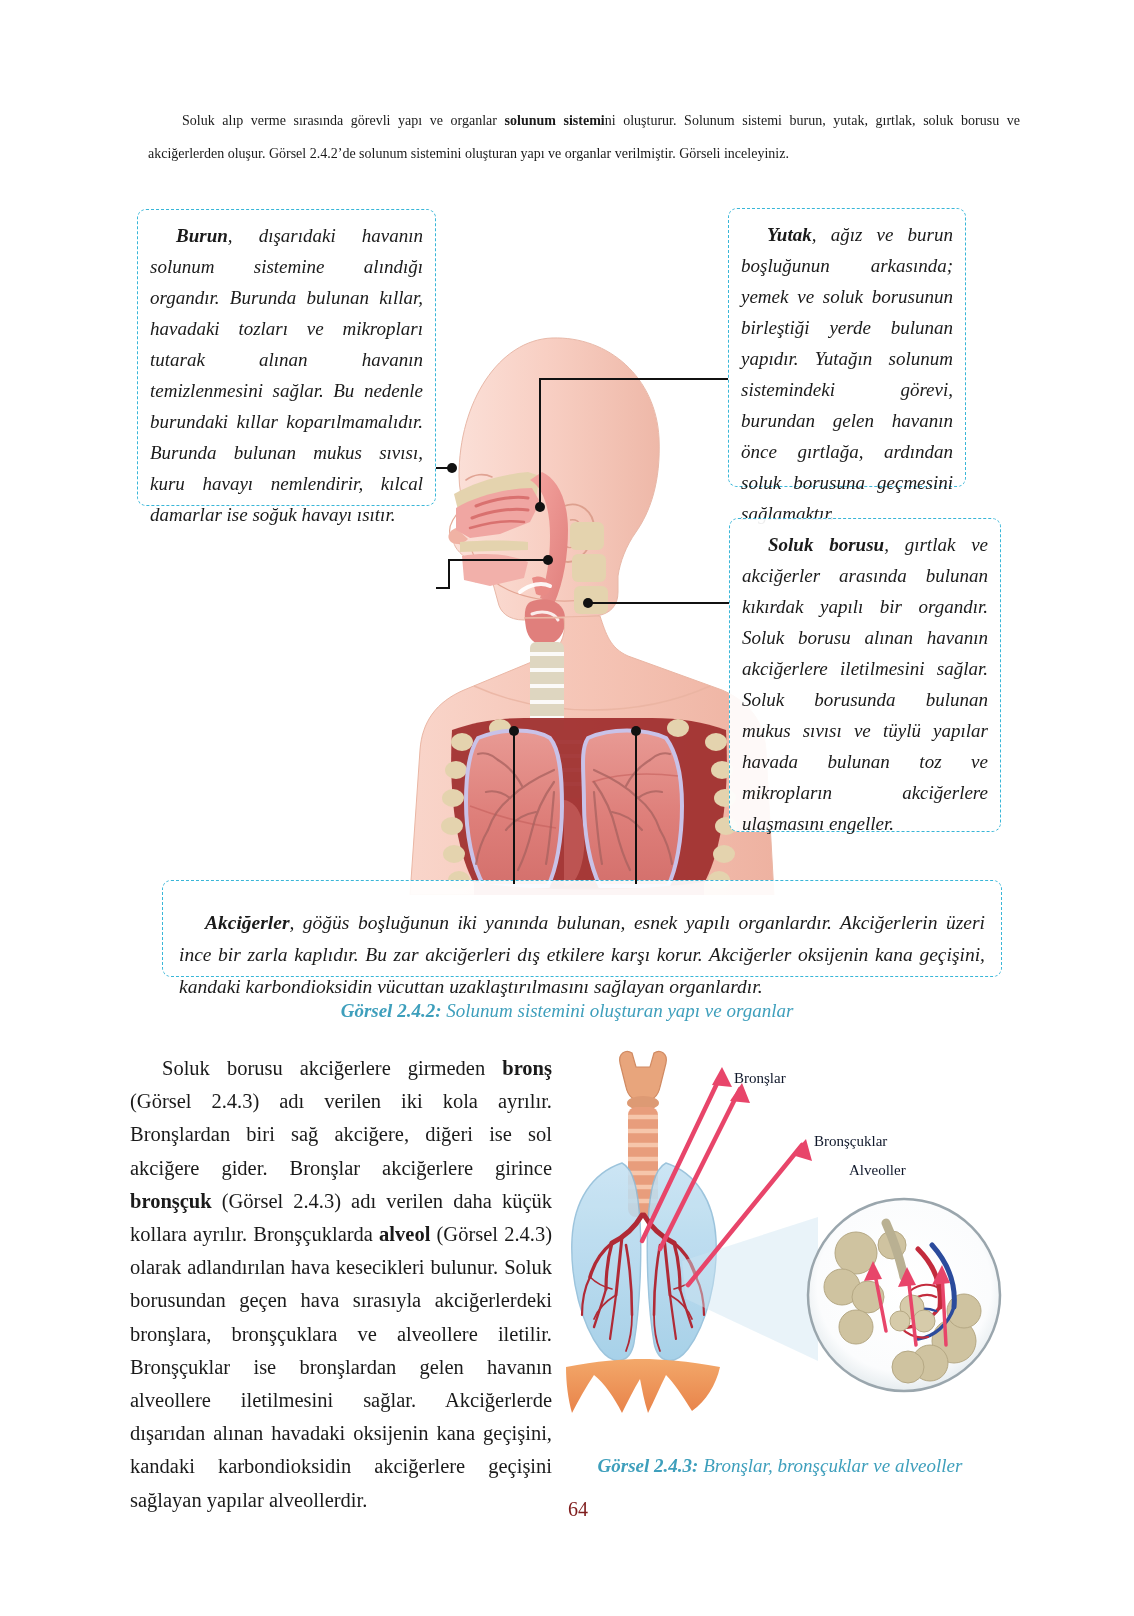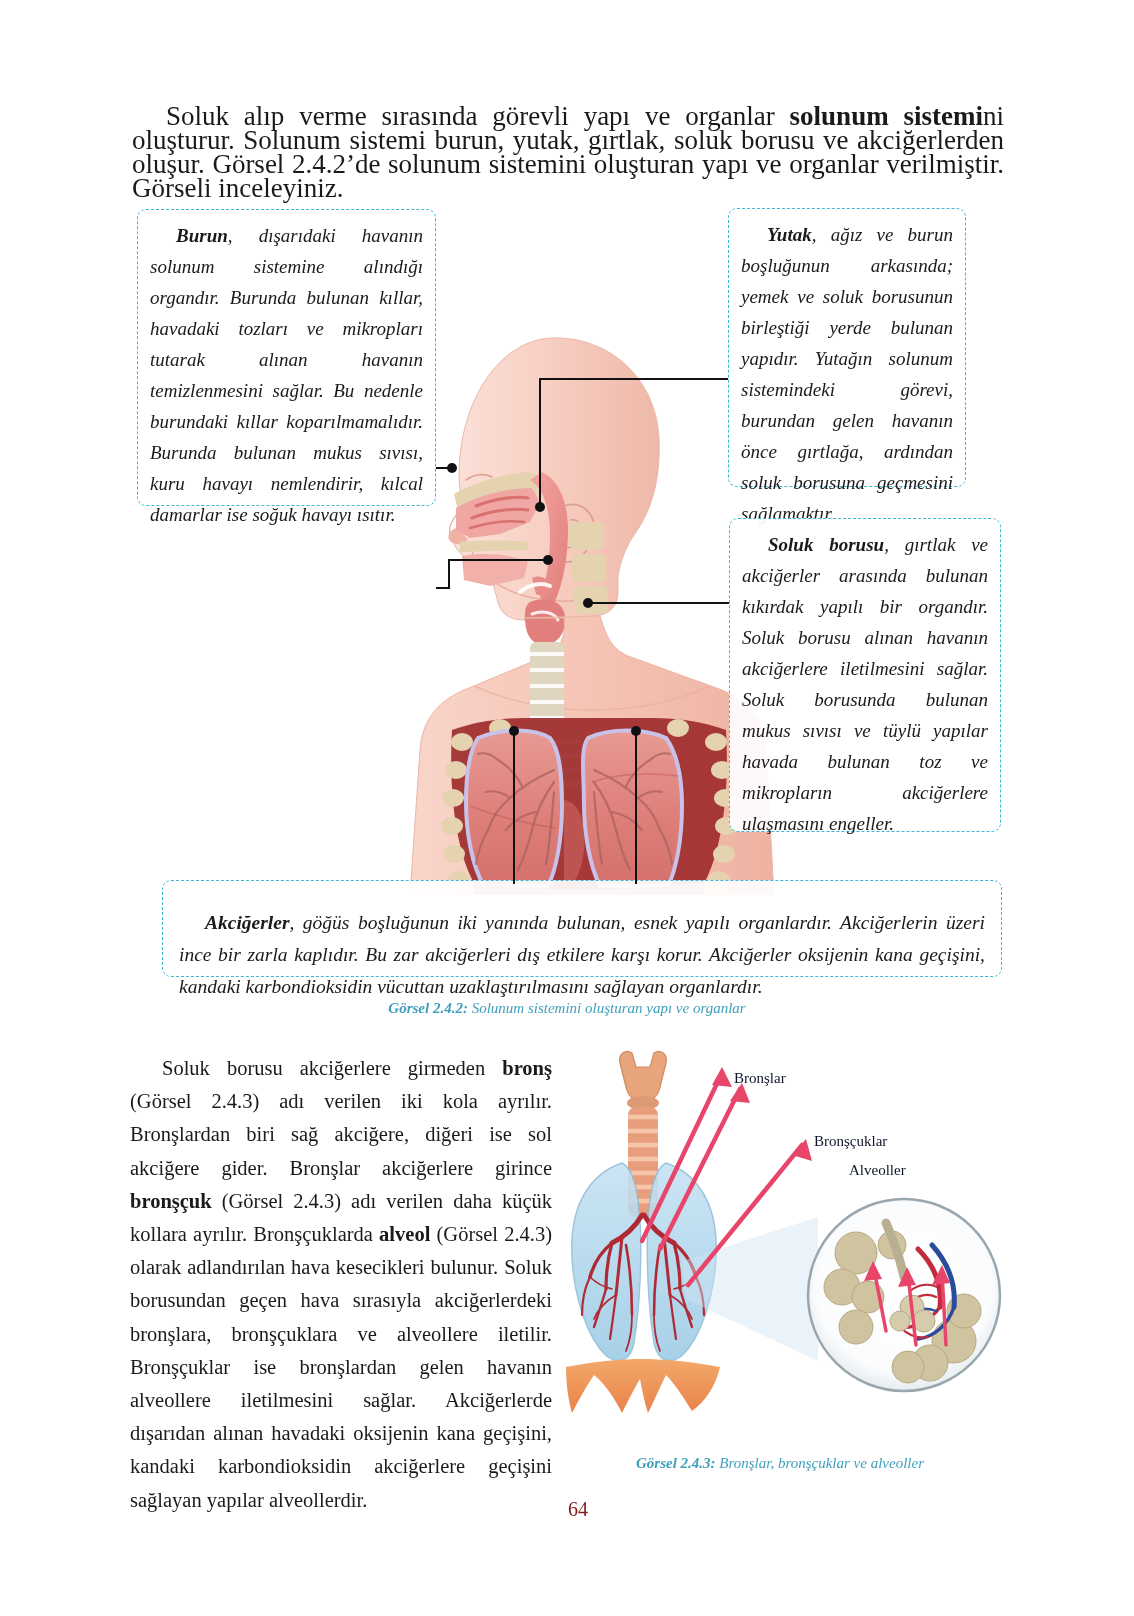--- a/index.html
+++ b/index.html
@@ -16,25 +16,25 @@
 
   .page {
     position: absolute;
     left: 0; top: 0;
     width: 1134px; height: 1616px;
   }
 
   
   .intro {
     position: absolute;
-    left: 132px;
+    left: 148px;
     top: 104px;
     width: 872px;
-    font-size: 27px;
-    line-height: 24px;
+    font-size: 14px;
+    line-height: 33px;
     text-align: justify;
     text-indent: 34px;
     hyphens: none;
   }
   .intro b { font-weight: bold; }
 
   
   .fig242 {
     position: absolute;
     left: 0px;
@@ -64,21 +64,21 @@
   #callout-trake  { left: 729px; top: 518px; width: 272px; height: 314px; }
   #callout-lungs  { left: 162px; top: 880px; width: 840px; height: 97px;
                     padding: 26px 16px; line-height: 32px; font-size: 19.5px; }
 
   
   .fig-caption {
     position: absolute;
     width: 100%;
     text-align: center;
     font-style: italic;
-    font-size: 15px;
+    font-size: 19px;
     color: #3e9fbc;
   }
   .fig-caption b { font-weight: bold; font-style: italic; }
   #caption-242 { left: 0; top: 1000px; }
   #caption-243 { left: 520px; top: 1455px; width: 520px; text-align: center; }
 
   
   .anatomy {
     position: absolute;
     left: 404px;

